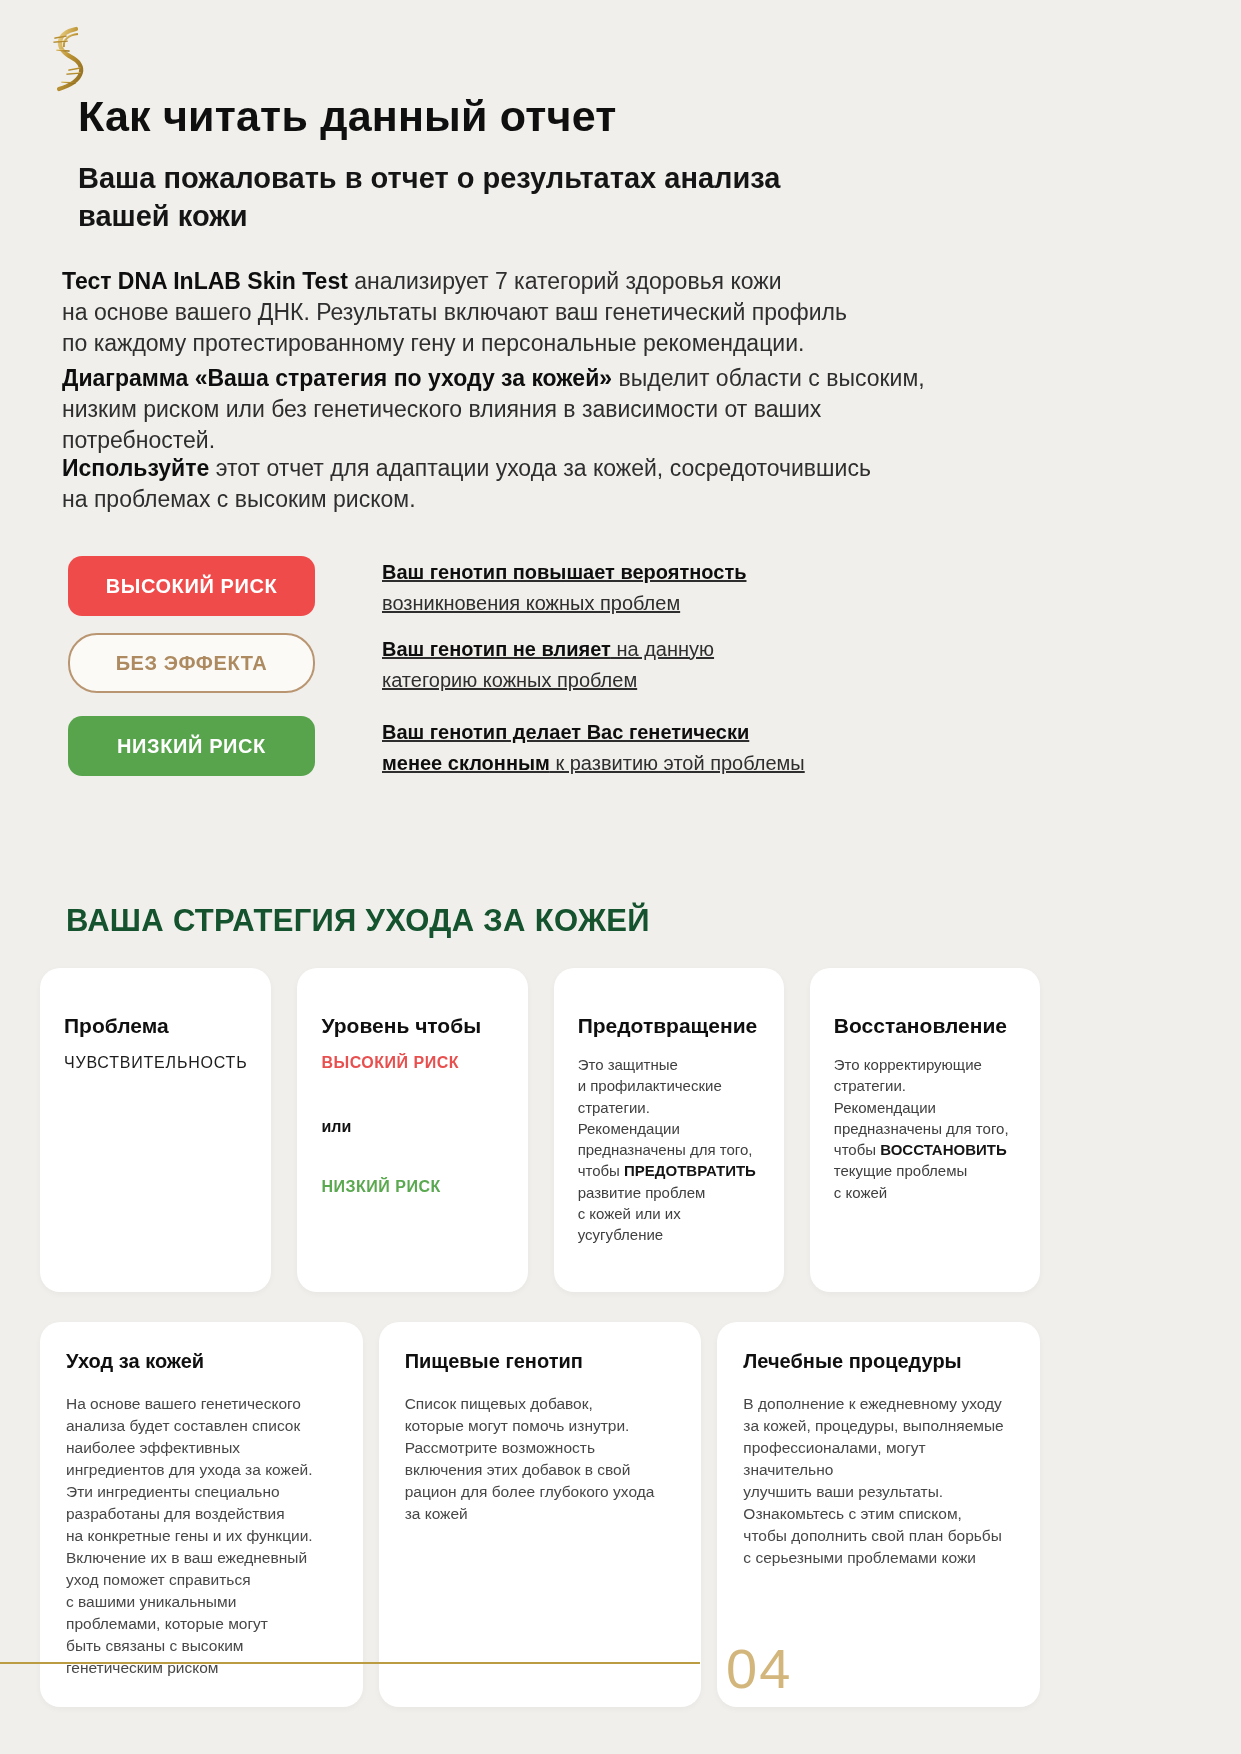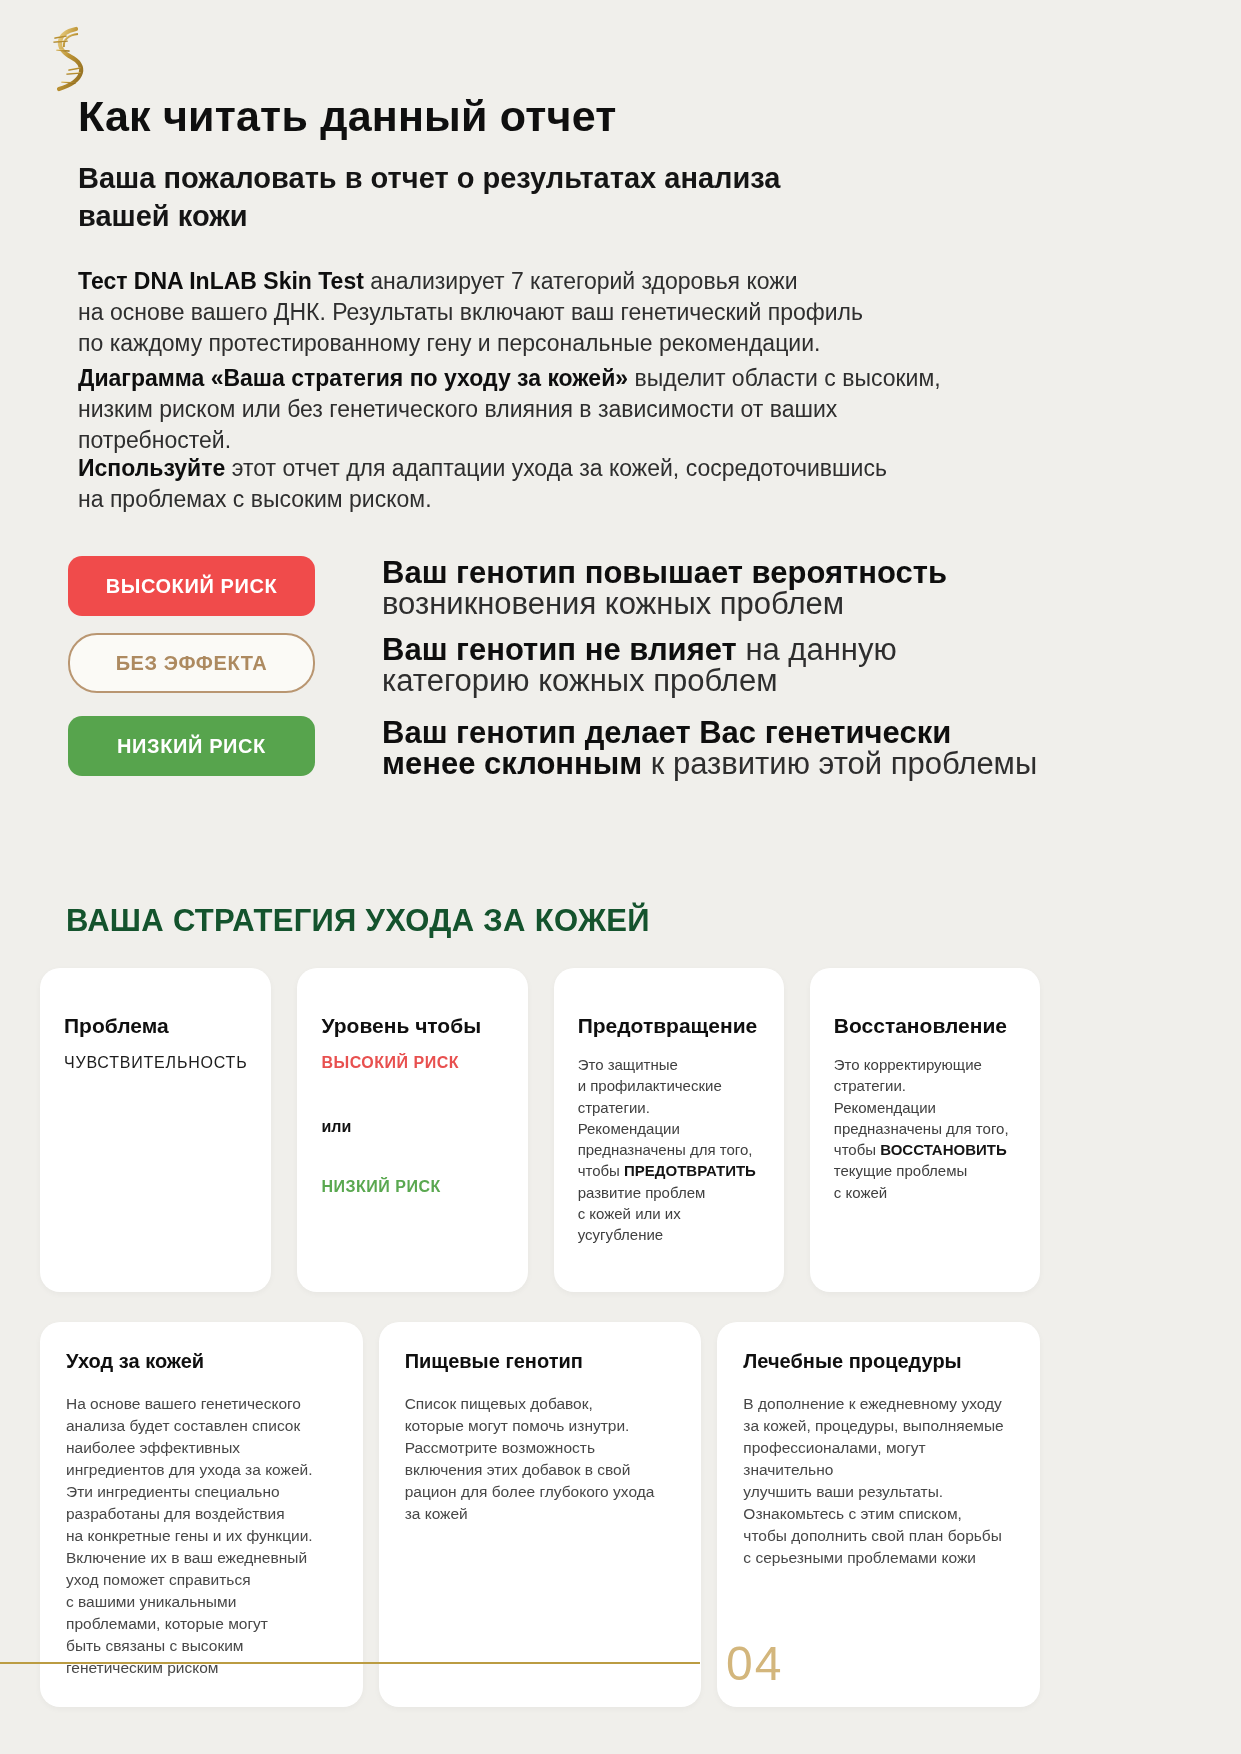--- a/index.html
+++ b/index.html
@@ -10,40 +10,40 @@
     background:#f0efeb;
     font-family:"Liberation Sans","DejaVu Sans",sans-serif;
     overflow:hidden;
     margin:0 auto;
   }
   .logo{position:absolute;left:46px;top:26px;width:46px;height:66px;}
   .h1{position:absolute;left:78px;top:92px;margin:0;
       font-size:43px;font-weight:800;letter-spacing:.2px;color:#0f0f0f;}
   .h2{position:absolute;left:78px;top:160px;margin:0;
       font-size:29px;font-weight:700;line-height:1.3;color:#151515;white-space:pre-line;}
-  .intro{position:absolute;left:78px;margin:0;width:1090px;
+  .intro{position:absolute;left:62px;margin:0;width:1090px;
       font-size:23px;line-height:31px;color:#2e2e2e;white-space:pre-line;}
   .intro b{color:#0e0e0e;}
   .p1{top:266px;}
   .p2{top:363px;}
   .p3{top:453px;}
 
   .legend{position:absolute;left:68px;top:556px;width:1110px;}
   .legend-row{display:flex;align-items:flex-start;}
   .legend-row.r1{margin-bottom:14px;}
   .legend-row.r2{margin-bottom:20px;}
   .badge{width:247px;min-height:60px;border-radius:14px;box-sizing:border-box;
       display:flex;align-items:center;justify-content:center;
       font-size:20px;font-weight:700;letter-spacing:.6px;text-align:center;flex:0 0 auto;}
   .badge.high{background:var(--c-high_risk,#f04b4b);color:#fff;}
   .badge.none{background:#fbfaf6;border:2px solid var(--c-no_effect_border,#b99671);
       color:var(--c-no_effect_text,#ad8a60);border-radius:29px;}
   .badge.low{background:var(--c-low_risk,#57a44d);color:#fff;}
   .legend-desc{margin-left:67px;padding-top:1px;
-      font-size:31px;line-height:31px;color:#2e2e2e;white-space:pre-line;}
+      font-size:20px;line-height:31px;color:#2e2e2e;white-space:pre-line;text-decoration:underline;}
   .legend-desc b{color:#0e0e0e;}
 
   .section{position:absolute;left:66px;margin:0;
       font-size:31px;font-weight:600;letter-spacing:.3px;color:#14532d;}
   .sec1{top:903px;}
   .sec2{top:1258px;}
 
   .cards4{position:absolute;left:40px;top:968px;width:1000px;
       display:grid;grid-template-columns:repeat(4,1fr);gap:26px;}
   .cards3{position:absolute;left:40px;top:1322px;width:1000px;
@@ -58,21 +58,21 @@
       letter-spacing:.5px;margin:14px 0 46px;}
   .risk-or{font-weight:700;font-size:16px;color:#111;margin:0 0 42px;}
   .risk-low{color:var(--c-low_risk_text,#5aa850);font-weight:700;font-size:16px;letter-spacing:.5px;}
   .card-body{font-size:15px;line-height:1.42;color:#3f3f3f;white-space:pre-line;}
   .card-body b{color:#141414;}
   .cards3 .card-body{font-size:15.5px;color:#474747;}
 
   .footer-line{position:absolute;left:0;top:1662px;width:700px;height:2px;
       background:var(--c-gold,#bb9c42);}
   .page-number{position:absolute;left:726px;top:1636px;
-      font-size:48px;font-weight:300;letter-spacing:2px;
+      font-size:56px;font-weight:300;letter-spacing:2px;
       color:var(--c-gold_light,#d3b67c);}
 </style>
 </head>
 <body>
 
 <div class="page" style="background: rgb(240, 239, 235);">
 
   <div class="logo">
     <svg width="46" height="66" viewBox="0 0 46 66" xmlns="http://www.w3.org/2000/svg">
       <defs>

